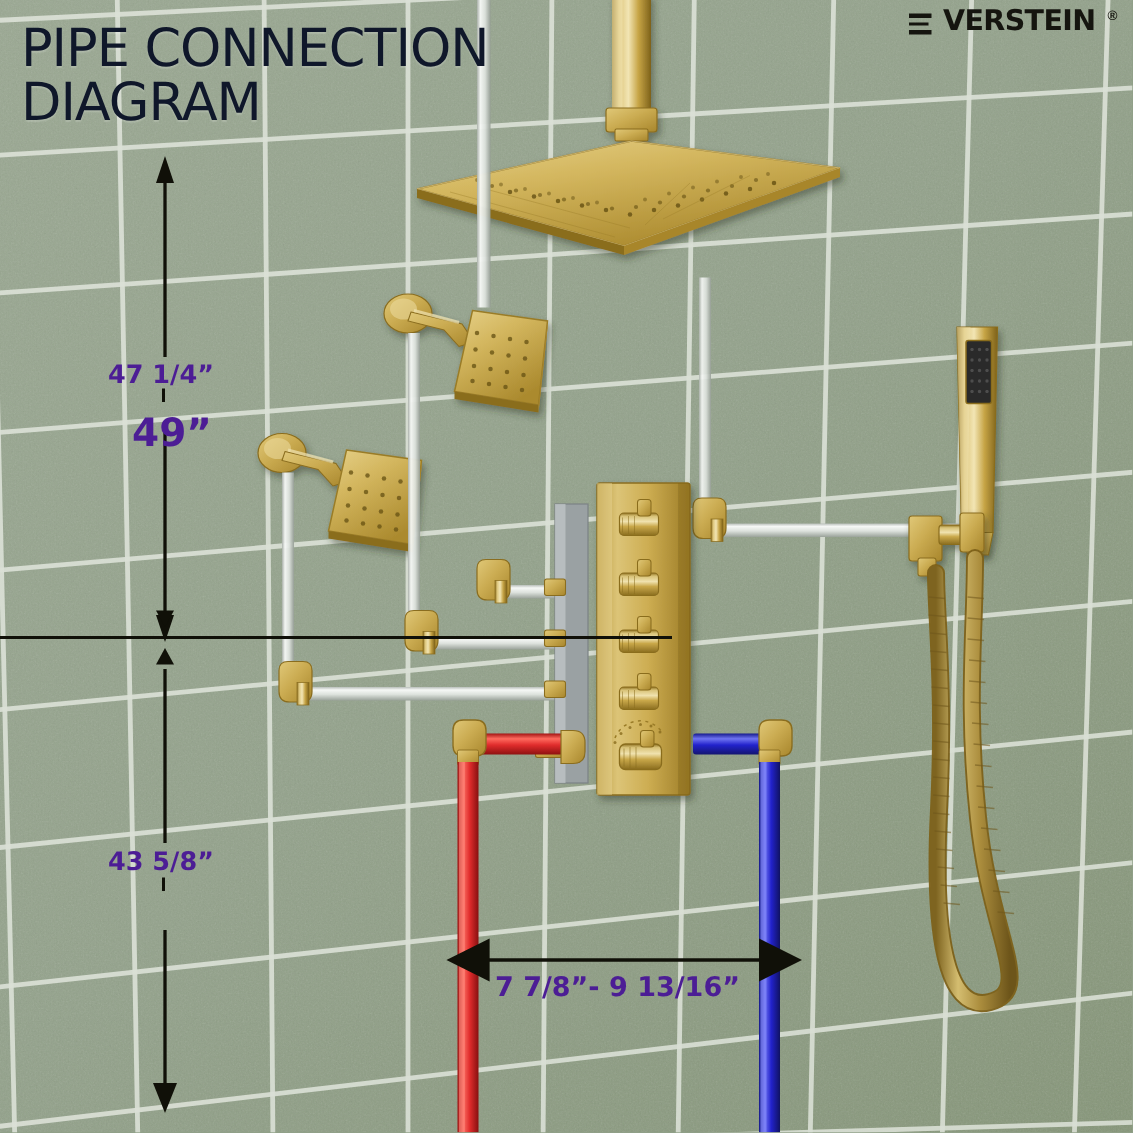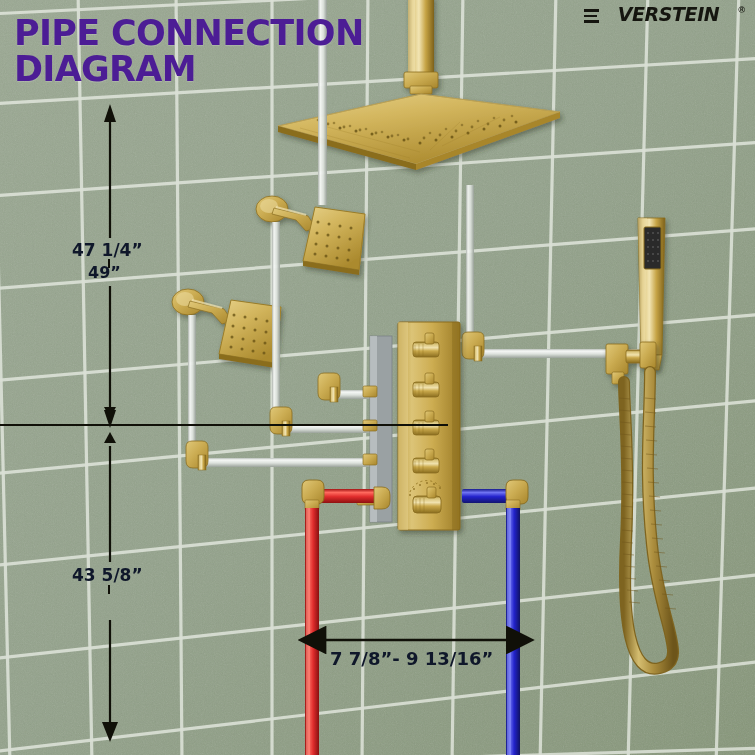--- a/index.html
+++ b/index.html
@@ -10,47 +10,46 @@
   #stage { position:relative; width:755px; height:755px; overflow:hidden; }
 
   
   .wall { position:absolute; inset:0; background:#93a28b; }
   .wall svg { position:absolute; inset:0; width:755px; height:755px; }
 
   
   .title {
     position:absolute; left:14px; top:16px; z-index:40;
     font-family:"DejaVu Sans", sans-serif;
-    font-weight:bold; font-size:35px; line-height:1.02;
-    color:#4c1d95; letter-spacing:-0.7px;
+    font-weight:normal; font-size:35px; line-height:1.02;
+    color:#0f172a; letter-spacing:-0.7px;
     text-shadow:0 1px 1px rgba(255,255,255,.18);
     white-space:pre-line;
   }
   
   .brand {
     position:absolute; right:10px; top:4px; z-index:40;
-    display:flex; align-items:flex-start; gap:19px;
+    display:flex; align-items:flex-start; gap:8px;
     color:#15150f;
-    font-style:italic;
   }
   .brand-e { display:inline-flex; flex-direction:column; justify-content:center; gap:3px; width:15px; height:20px; margin-top:2px; }
   .brand-e i { display:block; height:2.6px; background:#15150f; width:100%; }
   .brand-e i:nth-child(2){ width:88%; }
   .brand-txt { font-family:"DejaVu Sans", sans-serif; font-weight:bold; font-size:19px; letter-spacing:-0.4px; line-height:21px; }
   .brand-r { font-size:9px; line-height:10px; margin-top:1px; font-weight:bold; }
 
   
   .dimsvg { position:absolute; inset:0; width:755px; height:755px; z-index:35; pointer-events:none; }
   .dimlabel {
     position:absolute; z-index:36;
     font-family:"DejaVu Sans", sans-serif; font-weight:bold;
-    color:#0f172a; white-space:nowrap;
+    color:#4c1d95; white-space:nowrap;
   }
   .dl-a { left:72px;  top:240px; font-size:17px; }
-  .dl-b { left:88px;  top:263px; font-size:16px; }
+  .dl-b { left:88px;  top:274px; font-size:26px; }
   .dl-c { left:72px;  top:565px; font-size:17px;text-align:center; }
   .dl-d { left:72px;  top:595px; font-size:20px; }
   .dl-e { left:330px; top:648px; font-size:18px;text-align:center; }
   .tick { position:absolute; width:2px; height:9px; background:#101008; z-index:36; }
   .tick-1 { left:108px; top:259px; }
   .tick-2 { left:108px; top:585px; }
 
   
   .fx { position:absolute; inset:0; width:755px; height:755px; z-index:20; }
 </style>

